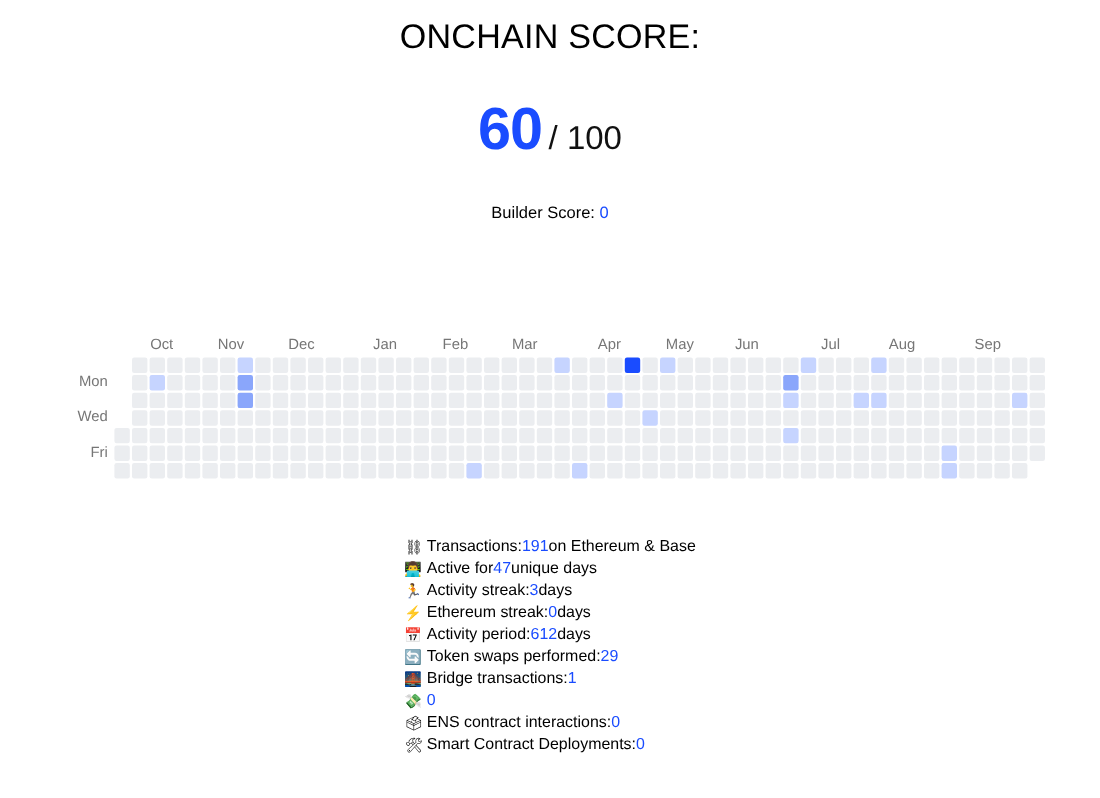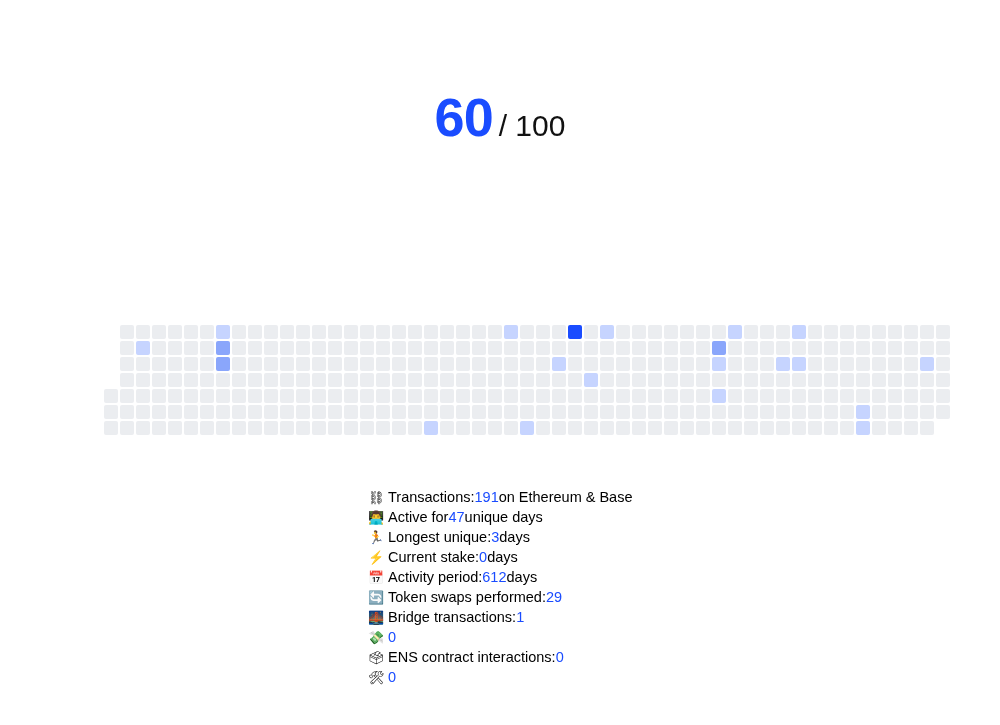--- a/index.html
+++ b/index.html
@@ -151,28 +151,52 @@
   }
   .stat-text { color: #000; }
   .stat-num { color: #1a4cff; }
   .stat-suffix { color: #000; }
 </style>
 </head>
 <body>
 
 <div class="page">
 
+  <div class="score-title">ONCHAIN SCORE:</div>
 
   <div class="score-line">
     <span class="score-value">60</span><span class="score-denom">/ 100</span>
   </div>
 
+  <div class="builder-score">
+    <span>Builder Score:</span>
+    <span class="num">0</span>
+  </div>
 
 
   <div class="heatmap">
+    <div class="month-labels" id="month-labels">
+        <div class="month-label" style="left: 147px;">Oct</div>
+        <div class="month-label" style="left: 210px;">Nov</div>
+        <div class="month-label" style="left: 274px;">Dec</div>
+        <div class="month-label" style="left: 350px;">Jan</div>
+        <div class="month-label" style="left: 414px;">Feb</div>
+        <div class="month-label" style="left: 477px;">Mar</div>
+        <div class="month-label" style="left: 554px;">Apr</div>
+        <div class="month-label" style="left: 618px;">May</div>
+        <div class="month-label" style="left: 679px;">Jun</div>
+        <div class="month-label" style="left: 755px;">Jul</div>
+        <div class="month-label" style="left: 820px;">Aug</div>
+        <div class="month-label" style="left: 898px;">Sep</div>
+      </div>
+    <div class="day-labels" id="day-labels">
+        <div class="day-label" style="top: 14px;">Mon</div>
+        <div class="day-label" style="top: 46px;">Wed</div>
+        <div class="day-label" style="top: 78px;">Fri</div>
+      </div>
     <div class="grid" id="heatmap-grid">
         <div class="cell" style="left: 104px; top: 64px; background: rgb(235, 237, 240);"></div>
         <div class="cell" style="left: 104px; top: 80px; background: rgb(235, 237, 240);"></div>
         <div class="cell" style="left: 104px; top: 96px; background: rgb(235, 237, 240);"></div>
         <div class="cell" style="left: 120px; top: 0px; background: rgb(235, 237, 240);"></div>
         <div class="cell" style="left: 120px; top: 16px; background: rgb(235, 237, 240);"></div>
         <div class="cell" style="left: 120px; top: 32px; background: rgb(235, 237, 240);"></div>
         <div class="cell" style="left: 120px; top: 48px; background: rgb(235, 237, 240);"></div>
         <div class="cell" style="left: 120px; top: 64px; background: rgb(235, 237, 240);"></div>
         <div class="cell" style="left: 120px; top: 80px; background: rgb(235, 237, 240);"></div>
@@ -544,27 +568,27 @@
         <span class="stat-suffix"> on Ethereum &amp; Base</span>
       </div>
       <div class="stat-row">
         <span class="stat-icon">👨‍💻</span>
         <span class="stat-text">Active for </span>
         <span class="stat-num">47</span>
         <span class="stat-suffix"> unique days</span>
       </div>
       <div class="stat-row">
         <span class="stat-icon">🏃</span>
-        <span class="stat-text">Longest unique: </span>
+        <span class="stat-text">Activity streak: </span>
         <span class="stat-num">3</span>
         <span class="stat-suffix"> days</span>
       </div>
       <div class="stat-row">
         <span class="stat-icon">⚡</span>
-        <span class="stat-text">Current stake: </span>
+        <span class="stat-text">Ethereum streak: </span>
         <span class="stat-num">0</span>
         <span class="stat-suffix"> days</span>
       </div>
       <div class="stat-row">
         <span class="stat-icon">📅</span>
         <span class="stat-text">Activity period: </span>
         <span class="stat-num">612</span>
         <span class="stat-suffix"> days</span>
       </div>
       <div class="stat-row">
@@ -581,17 +605,18 @@
         <span class="stat-icon">💸</span>
         <span class="stat-num">0</span>
       </div>
       <div class="stat-row">
         <span class="stat-icon">🗳</span>
         <span class="stat-text">ENS contract interactions: </span>
         <span class="stat-num">0</span>
       </div>
       <div class="stat-row">
         <span class="stat-icon">🛠</span>
+        <span class="stat-text">Smart Contract Deployments: </span>
         <span class="stat-num">0</span>
       </div>
     </div>
 
 </div>
 
 </body></html>

